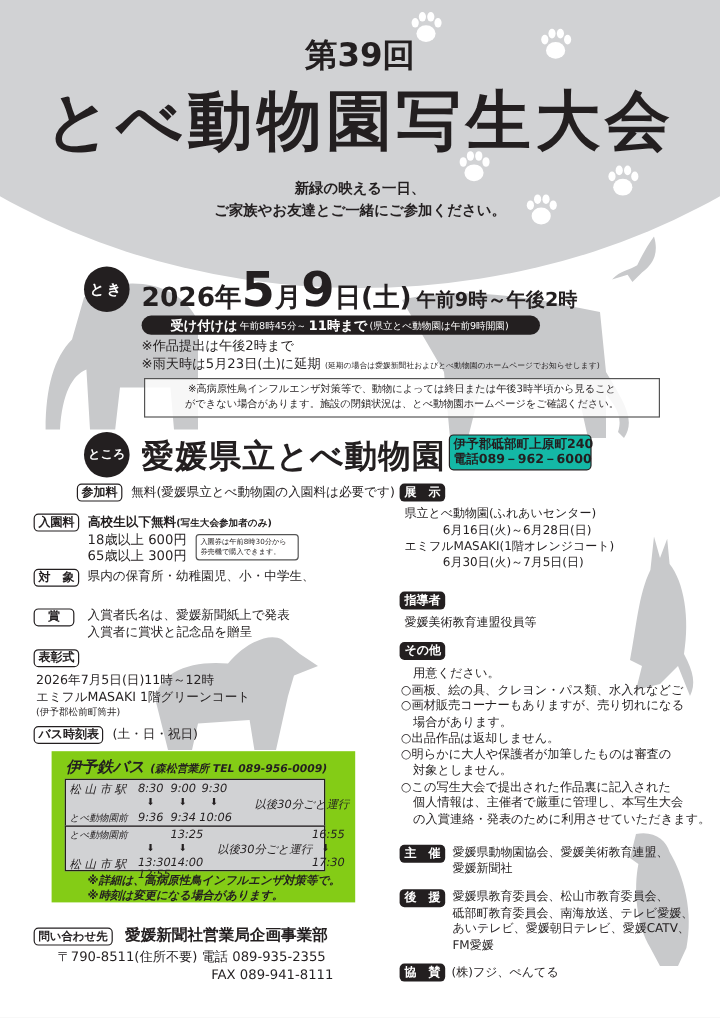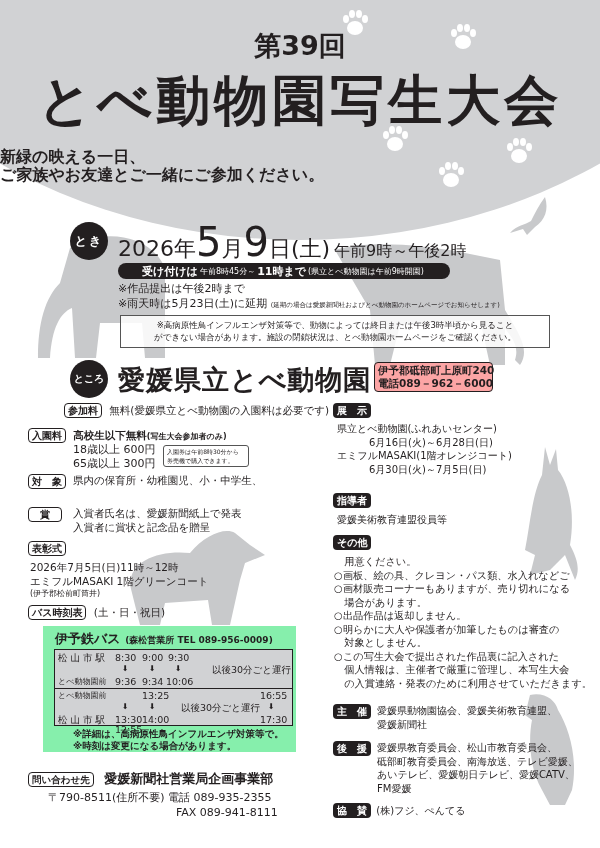--- a/index.html
+++ b/index.html
@@ -21,32 +21,32 @@
   .edition {
     position: absolute; top: 28px; left: 0; width: 600px; text-align: center;
     font-size: 27px; font-weight: 900; font-family: "DejaVu Sans", sans-serif; letter-spacing: 0px;
   }
   .main-title {
     position: absolute; top: 66px; left: 0; width: 600px; text-align: center;
     font-size: 54px; font-weight: 900; letter-spacing: 4px; line-height: 70px;
     font-family: "DejaVu Sans", sans-serif;
   }
   .tagline {
-    position: absolute; top: 148px; left: 0; width: 600px; text-align: left;
-    font-size: 16px; line-height: 18px; font-weight: bold;
+    position: absolute; top: 148px; left: 0; width: 600px; text-align: center;
+    font-size: 12px; line-height: 18px; font-weight: bold;
   }
 
   .circle-badge {
     position: absolute; background: #231f20; color: #fff; border-radius: 50%;
     width: 38px; height: 38px; display: flex; align-items: center; justify-content: center;
     font-weight: bold; font-size: 12px; letter-spacing: 2px;
   }
   .date-line {
     position: absolute; left: 118px; top: 222px; display: flex; align-items: baseline; white-space: nowrap;
-    font-weight: 400;
+    font-weight: 700;
   }
   .date-line .yr { font-size: 22px; }
   .date-line .big { font-size: 40px; line-height: 40px; }
   .date-line .mid { font-size: 22px; }
   .date-line .time { font-size: 16px; margin-left: 4px; }
 
   .reception-bar {
     position: absolute; left: 118px; top: 263px; width: 332px; height: 16px;
     background: #231f20; color: #fff; border-radius: 8px; font-size: 11px; font-weight: bold;
     display: flex; align-items: center; justify-content: center; white-space: nowrap;
@@ -62,40 +62,40 @@
     border: 1px solid #555; background: rgba(255,255,255,0.85);
     font-size: 8.5px; line-height: 12px; text-align: center; padding-top: 3px;
   }
 
   .venue-name {
     position: absolute; left: 118px; top: 362px; font-size: 27px; font-weight: 900; letter-spacing: 1px; white-space: nowrap;
   }
   .venue-addr {
     position: absolute; left: 374px; top: 362px; width: 119px; height: 30px;
     border: 1px solid #231f20; border-radius: 4px; font-size: 10.5px; font-weight: bold; line-height: 13px;
-    padding: 1px 3px; background: #fca5a5; white-space: nowrap;
+    padding: 1px 3px; background: #14b8a6; white-space: nowrap;
   }
 
   .lbl-outline {
     display: inline-block; border: 1.5px solid #231f20; border-radius: 4px; font-size: 10px; font-weight: bold;
     padding: 0 3px; line-height: 13px; white-space: nowrap; background: #fff;
   }
   .lbl-solid {
     display: inline-block; background: #231f20; color: #fff; border-radius: 4px; font-size: 10px; font-weight: bold;
     padding: 0 4px; line-height: 15px; white-space: nowrap;
   }
 
   .row { position: absolute; font-size: 10.5px; line-height: 13.5px; white-space: nowrap; }
 
   .bus-box {
-    position: absolute; left: 43px; top: 626px; width: 253px; height: 126px; background: #86efac;
+    position: absolute; left: 43px; top: 626px; width: 253px; height: 126px; background: #84cc16; font-style: italic;
   }
   .bus-title { position: absolute; left: 12px; top: 4px; font-size: 13px; font-weight: 900; white-space: nowrap; }
   .bus-title small { font-size: 9px; font-weight: bold; }
-  .bus-table { position: absolute; left: 11px; width: 239px; border: 1px solid #231f20; background: #d1d2d4; }
+  .bus-table { position: absolute; left: 11px; width: 217px; border: 1px solid #231f20; background: #d1d2d4; }
   .bus-table .cell { position: absolute; font-size: 9.5px; white-space: nowrap; }
   .bus-foot { position: absolute; left: 30px; font-size: 9.5px; font-weight: bold; white-space: nowrap; }
 
   .contact-title { position: absolute; left: 28px; top: 770px; font-size: 13px; font-weight: bold; white-space: nowrap; }
   .contact-line { position: absolute; font-size: 11px; white-space: nowrap; }
 
   .right-body { position: absolute; font-size: 10px; line-height: 13.5px; white-space: nowrap; }
 </style>
 </head>
 <body>

